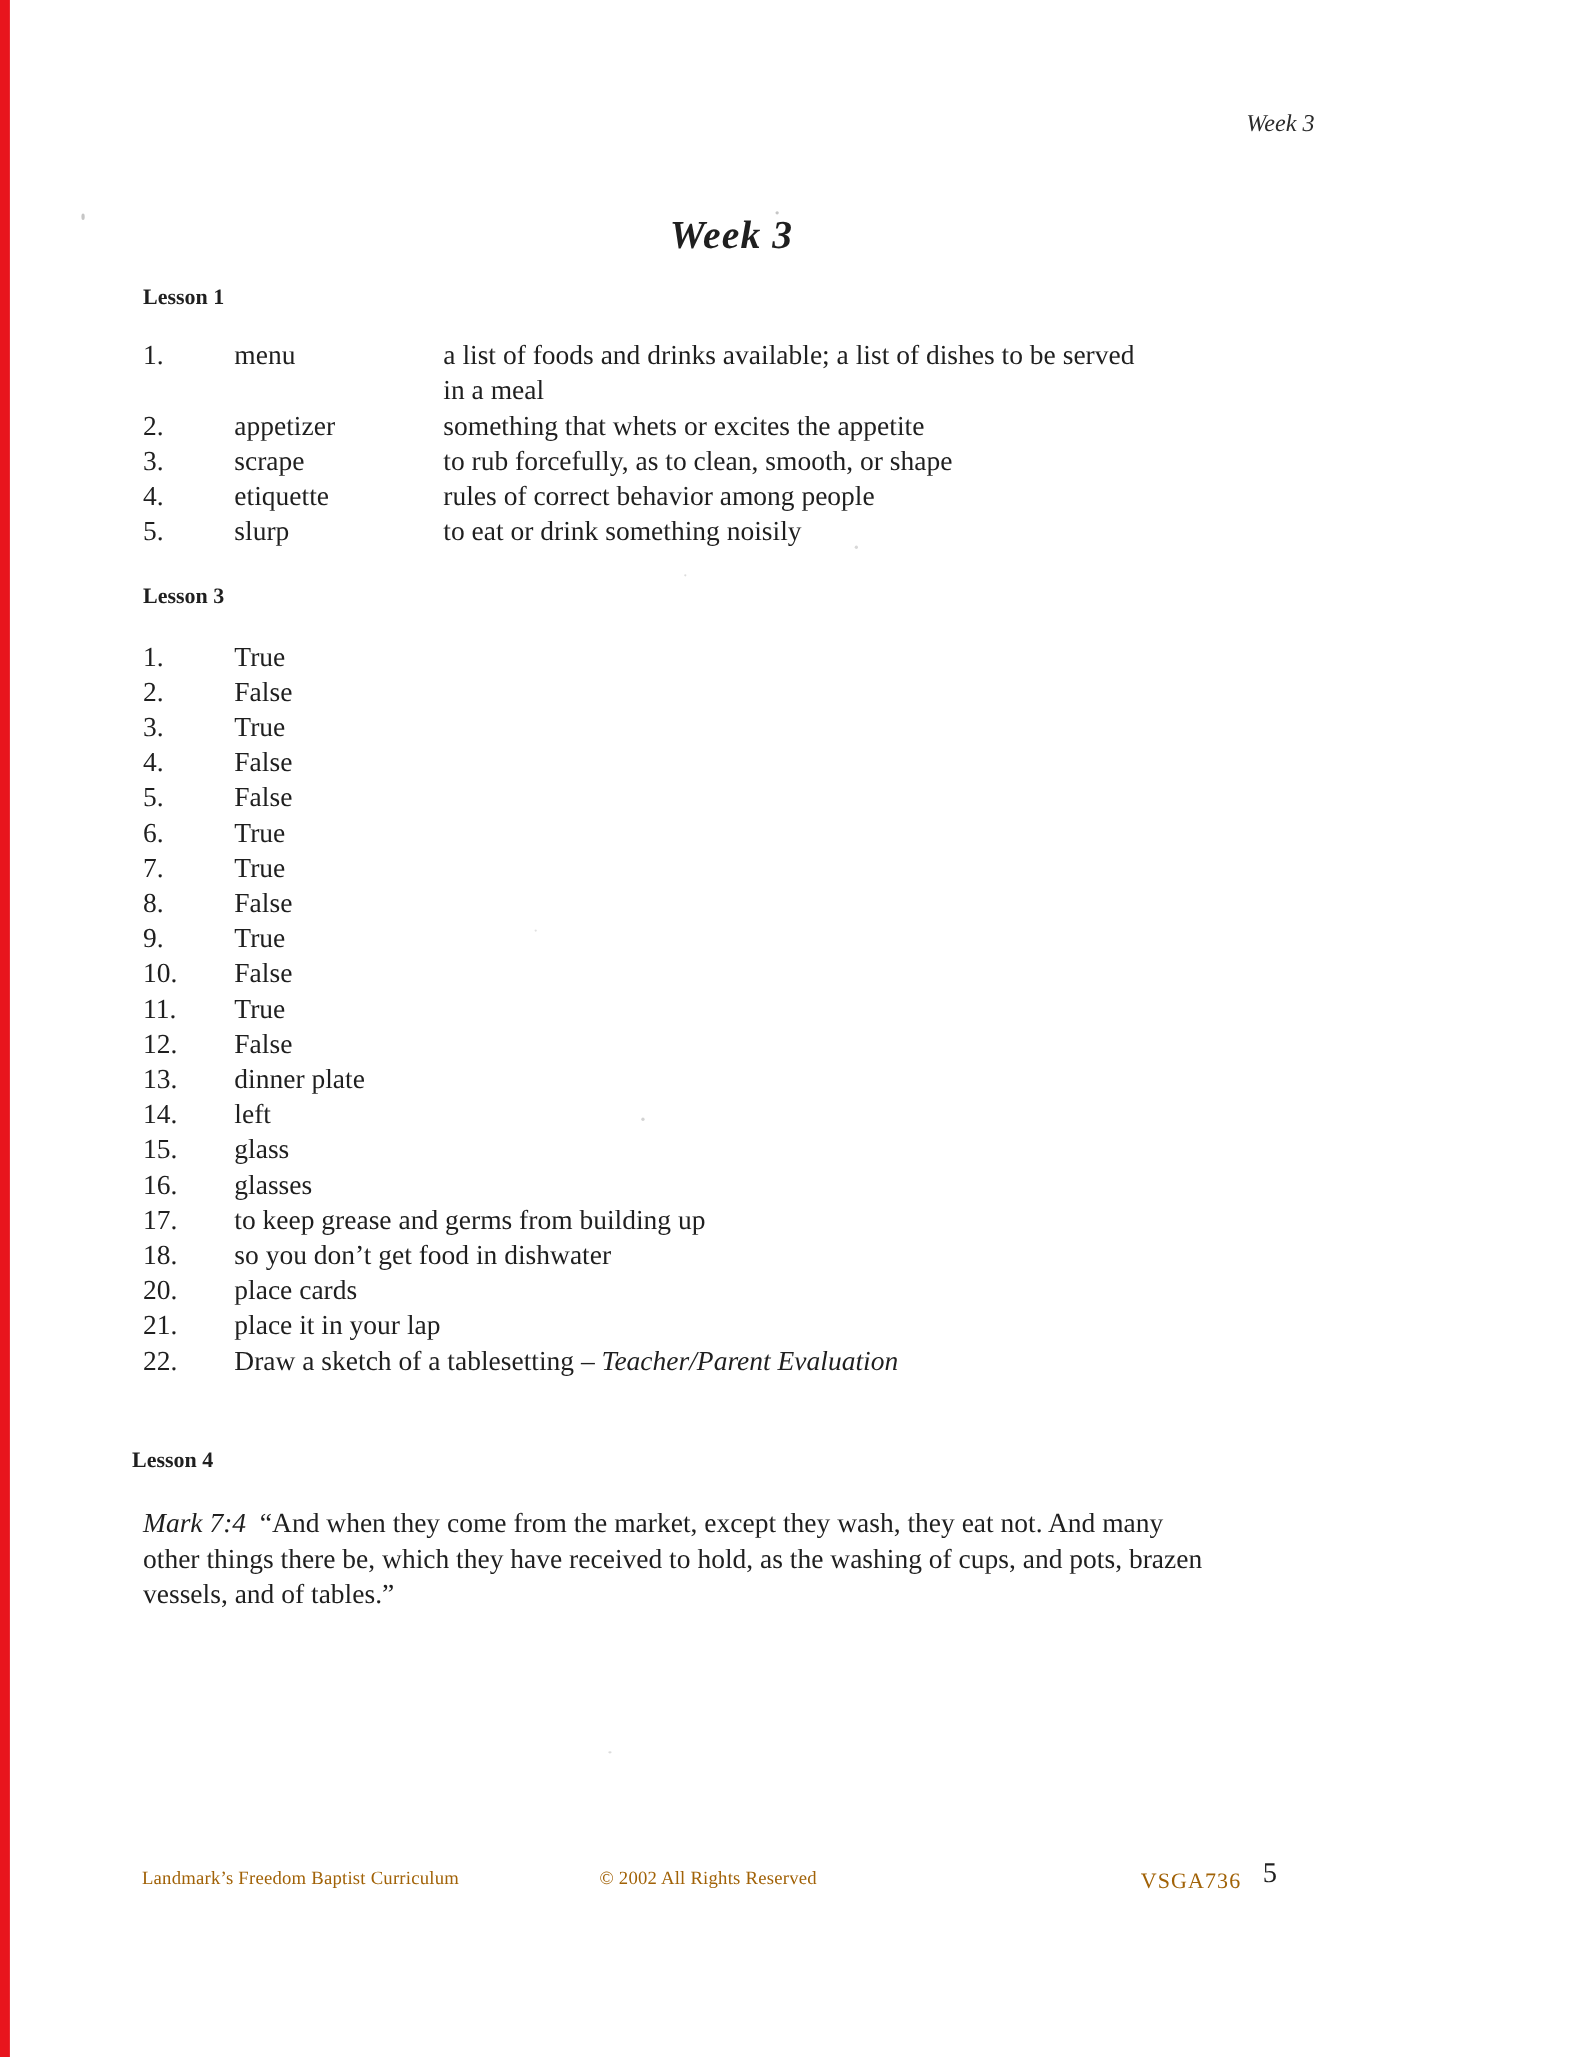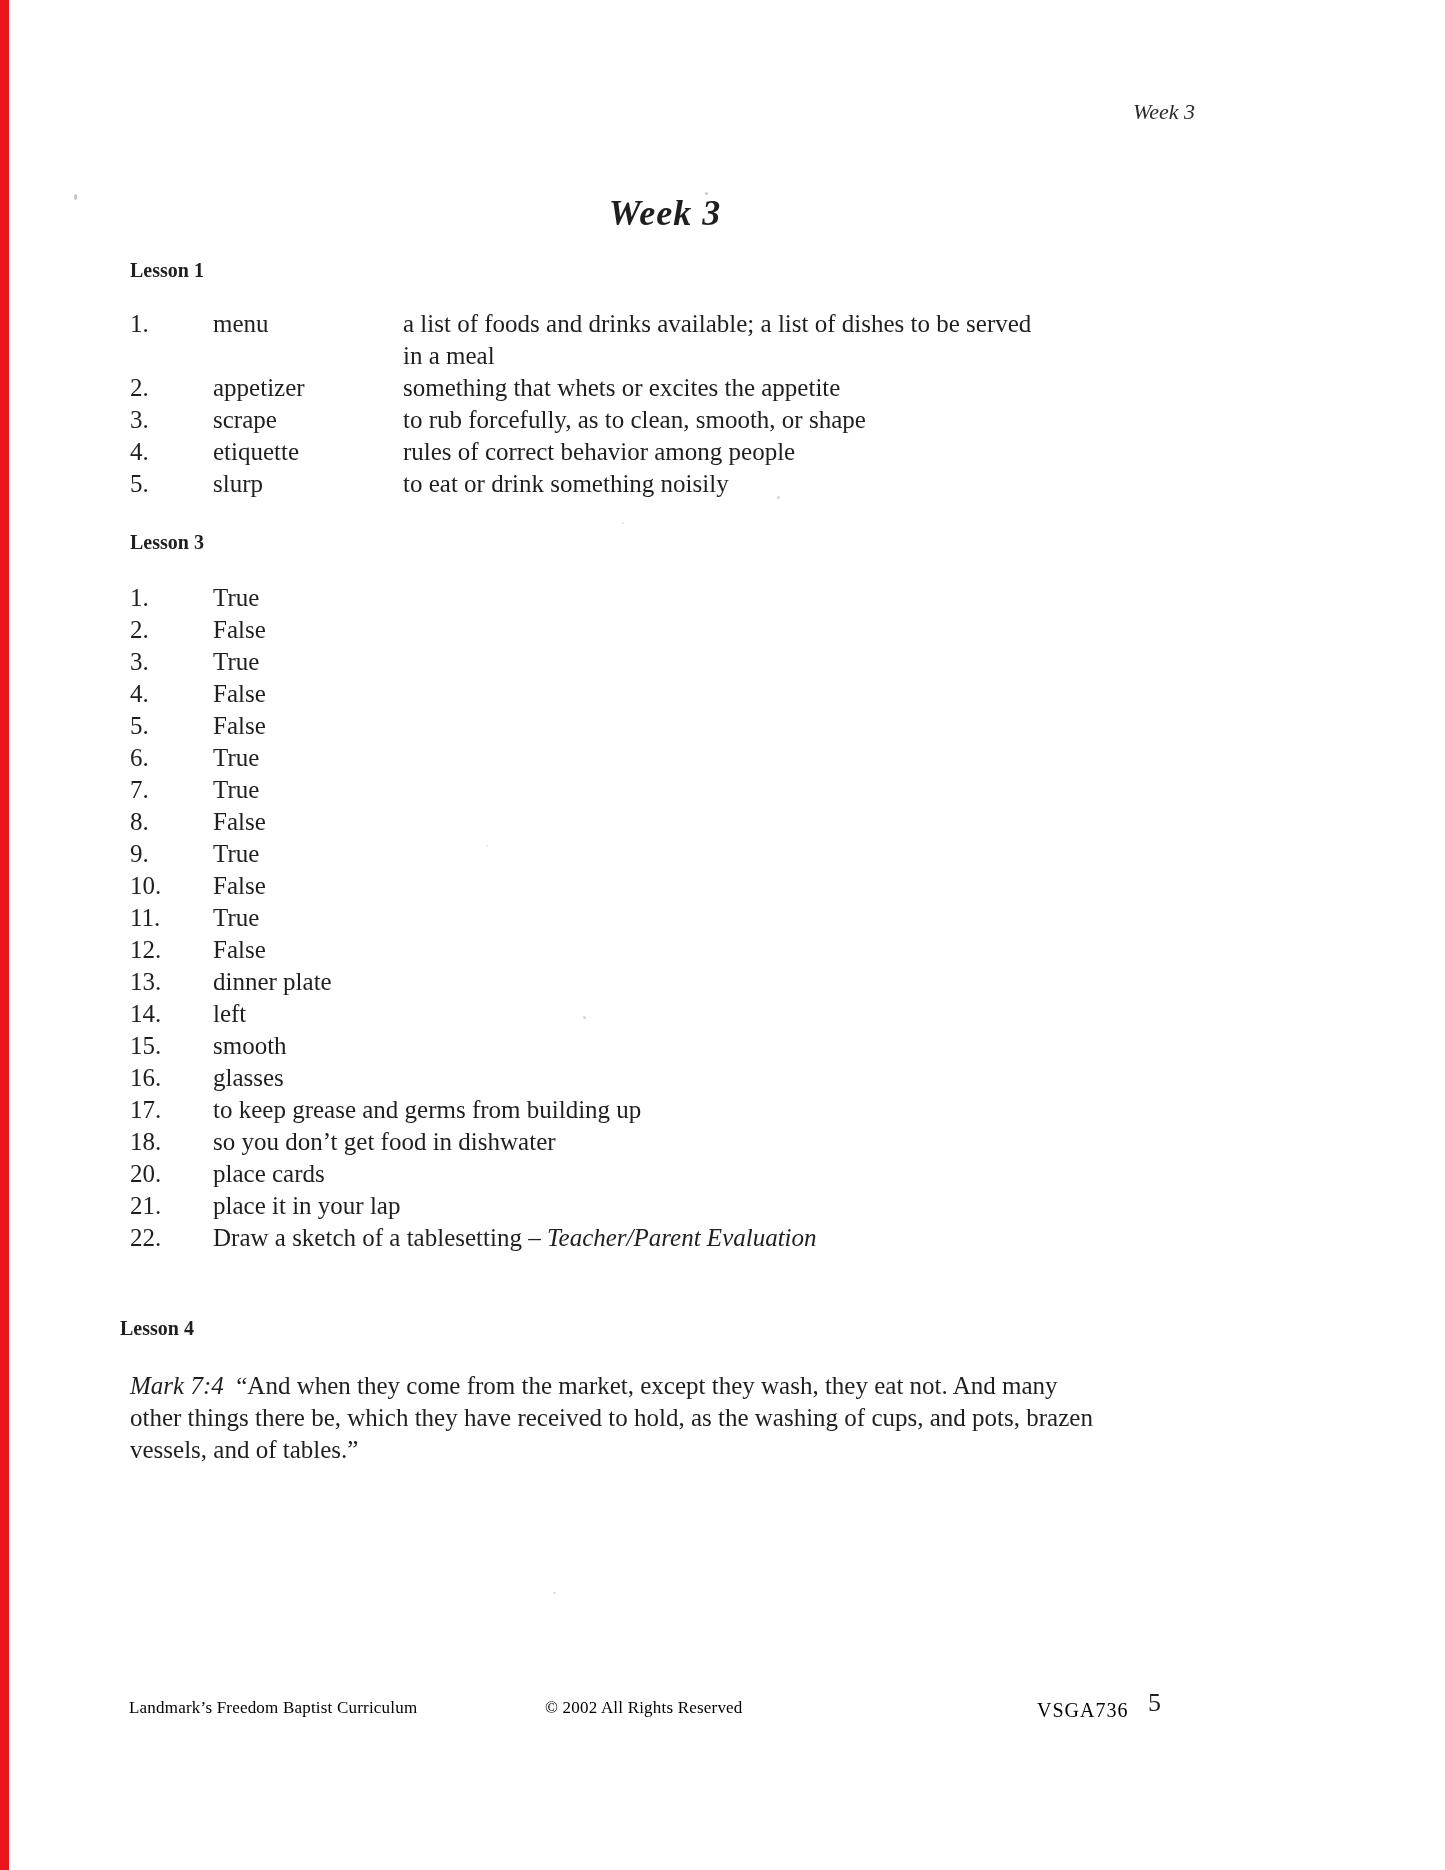--- a/index.html
+++ b/index.html
@@ -52,21 +52,21 @@
   .l3-row .answer i, #lesson4-para i { font-style: italic; }
 
   #lesson4-para {
     top: 1370px; left: 130px; width: 1080px;
     font-size: 25px;
     line-height: 32px;
   }
 
   .footer-text {
     font-size: 17px;
-    color: #000000;
+    color: #a16207;
     letter-spacing: 0.2px;
   }
   #footer-left   { top: 1698px; left: 129px; }
   #footer-center { top: 1698px; left: 545px; }
   #footer-code   { top: 1699px; left: 1037px; font-size: 20px; letter-spacing: 1px; }
   #footer-page   { top: 1688px; left: 1148px; font-size: 26px; }
 
   .speck {
     position: absolute;
     background: #a8a8a8;
@@ -176,21 +176,21 @@
     <div class="l3-row">
       <span class="num">13.</span>
       <span class="answer">dinner plate</span>
     </div>
     <div class="l3-row">
       <span class="num">14.</span>
       <span class="answer">left</span>
     </div>
     <div class="l3-row">
       <span class="num">15.</span>
-      <span class="answer">smooth</span>
+      <span class="answer">glass</span>
     </div>
     <div class="l3-row">
       <span class="num">16.</span>
       <span class="answer">glasses</span>
     </div>
     <div class="l3-row">
       <span class="num">17.</span>
       <span class="answer">to keep grease and germs from building up</span>
     </div>
     <div class="l3-row">

